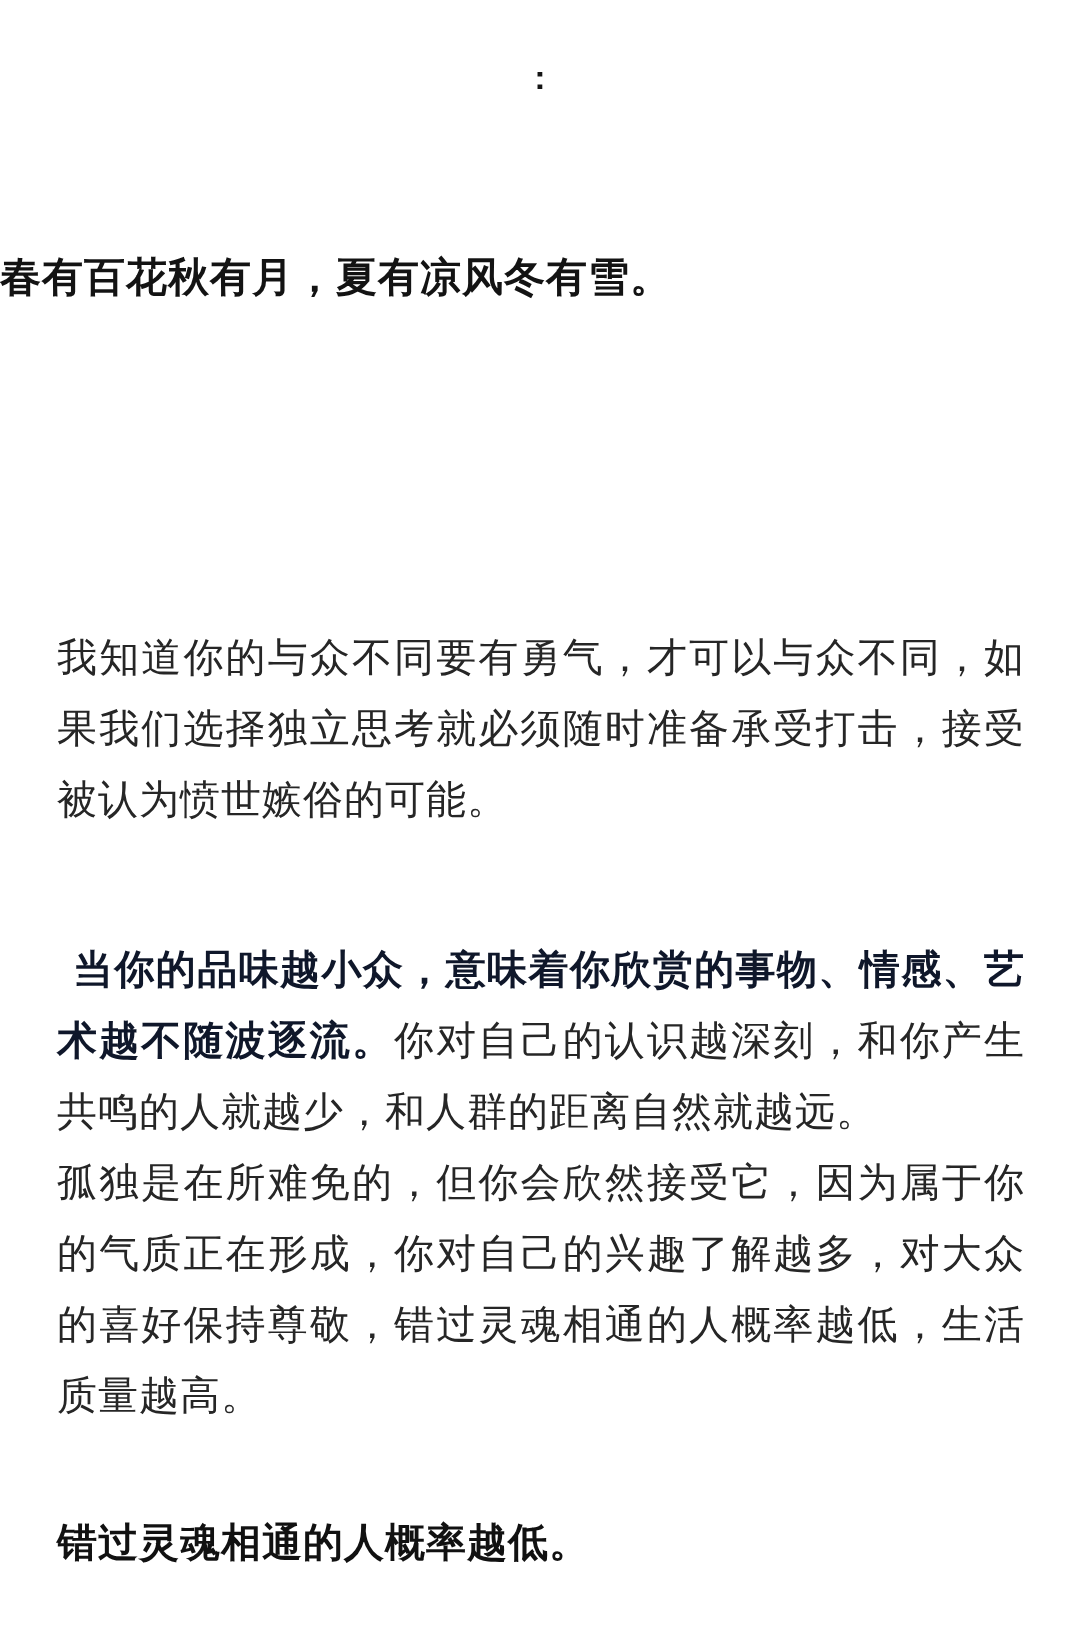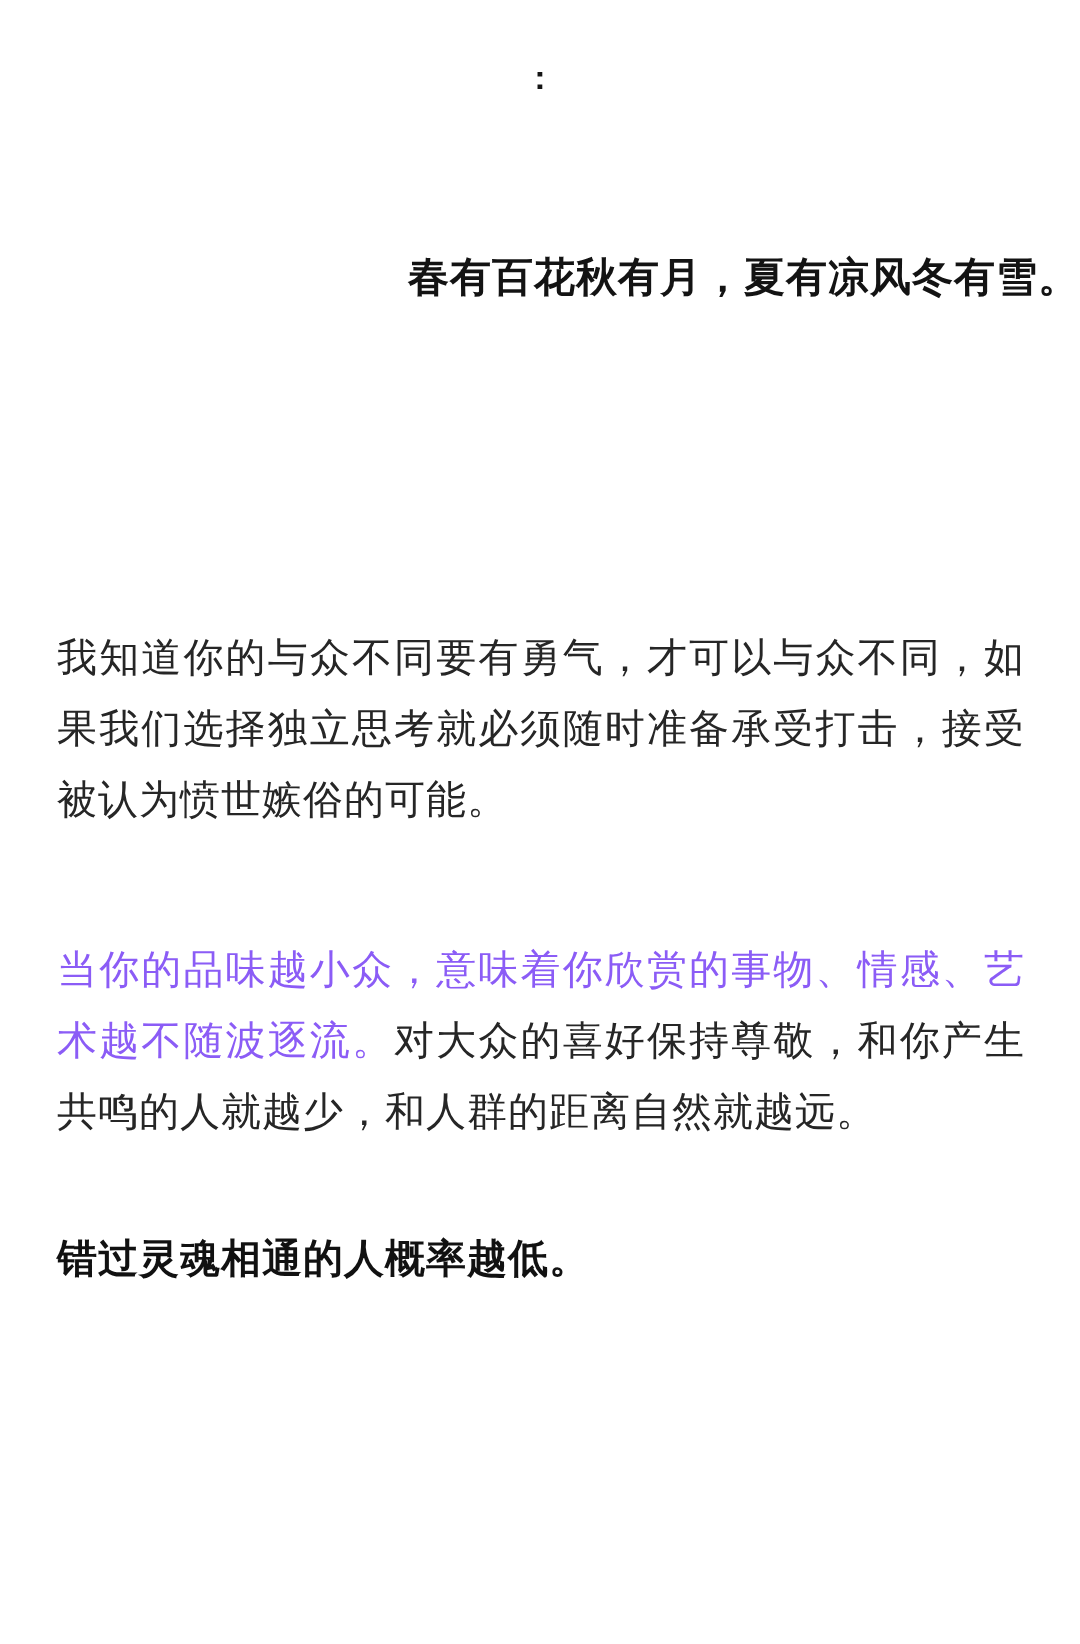--- a/index.html
+++ b/index.html
@@ -26,21 +26,21 @@
     font-size: 34px;
     font-weight: 700;
     color: #141414;
     letter-spacing: 0;
   }
   .poem {
     position: absolute;
     top: 238px;
     left: 0;
     width: 100%;
-    text-align: right;
+    text-align: left;
     font-size: 41px;
     font-weight: 700;
     line-height: 79px;
     letter-spacing: 1px;
     color: #131313;
   }
   .poem .poem-line {
     display: block;
   }
   .content {
@@ -55,22 +55,23 @@
     color: #262626;
   }
   .content p {
     margin: 0;
     padding: 0;
   }
   .para-taste {
     margin-top: 99px !important;
   }
   .bold-lead {
-    font-weight: 400;
-    color: #8b5cf6;
+    font-weight: 700;
+    color: #0f172a;
+    margin-left: 16px;
   }
   .closing {
     margin-top: 76px !important;
     font-weight: 700;
     color: #111111;
   }
 </style>
 </head>
 <body>
 
@@ -79,20 +80,21 @@
   <div class="top-colon">:</div>
 
   <div class="poem">
     <span class="poem-line">春有百花秋有月，夏有凉风冬有雪。</span>
   </div>
 
   <div class="content">
 
     <p>我知道你的与众不同要有勇气，才可以与众不同，如果我们选择独立思考就必须随时准备承受打击，接受被认为愤世嫉俗的可能。</p>
 
-    <p class="para-taste"><span class="bold-lead">当你的品味越小众，意味着你欣赏的事物、情感、艺术越不随波逐流。</span><span>对大众的喜好保持尊敬，和你产生共鸣的人就越少，和人群的距离自然就越远。</span></p>
+    <p class="para-taste"><span class="bold-lead">当你的品味越小众，意味着你欣赏的事物、情感、艺术越不随波逐流。</span><span>你对自己的认识越深刻，和你产生共鸣的人就越少，和人群的距离自然就越远。</span></p>
 
+    <p>孤独是在所难免的，但你会欣然接受它，因为属于你的气质正在形成，你对自己的兴趣了解越多，对大众的喜好保持尊敬，错过灵魂相通的人概率越低，生活质量越高。</p>
 
     <p class="closing">错过灵魂相通的人概率越低。</p>
 
   </div>
 
 </div>
 
 </body></html>

